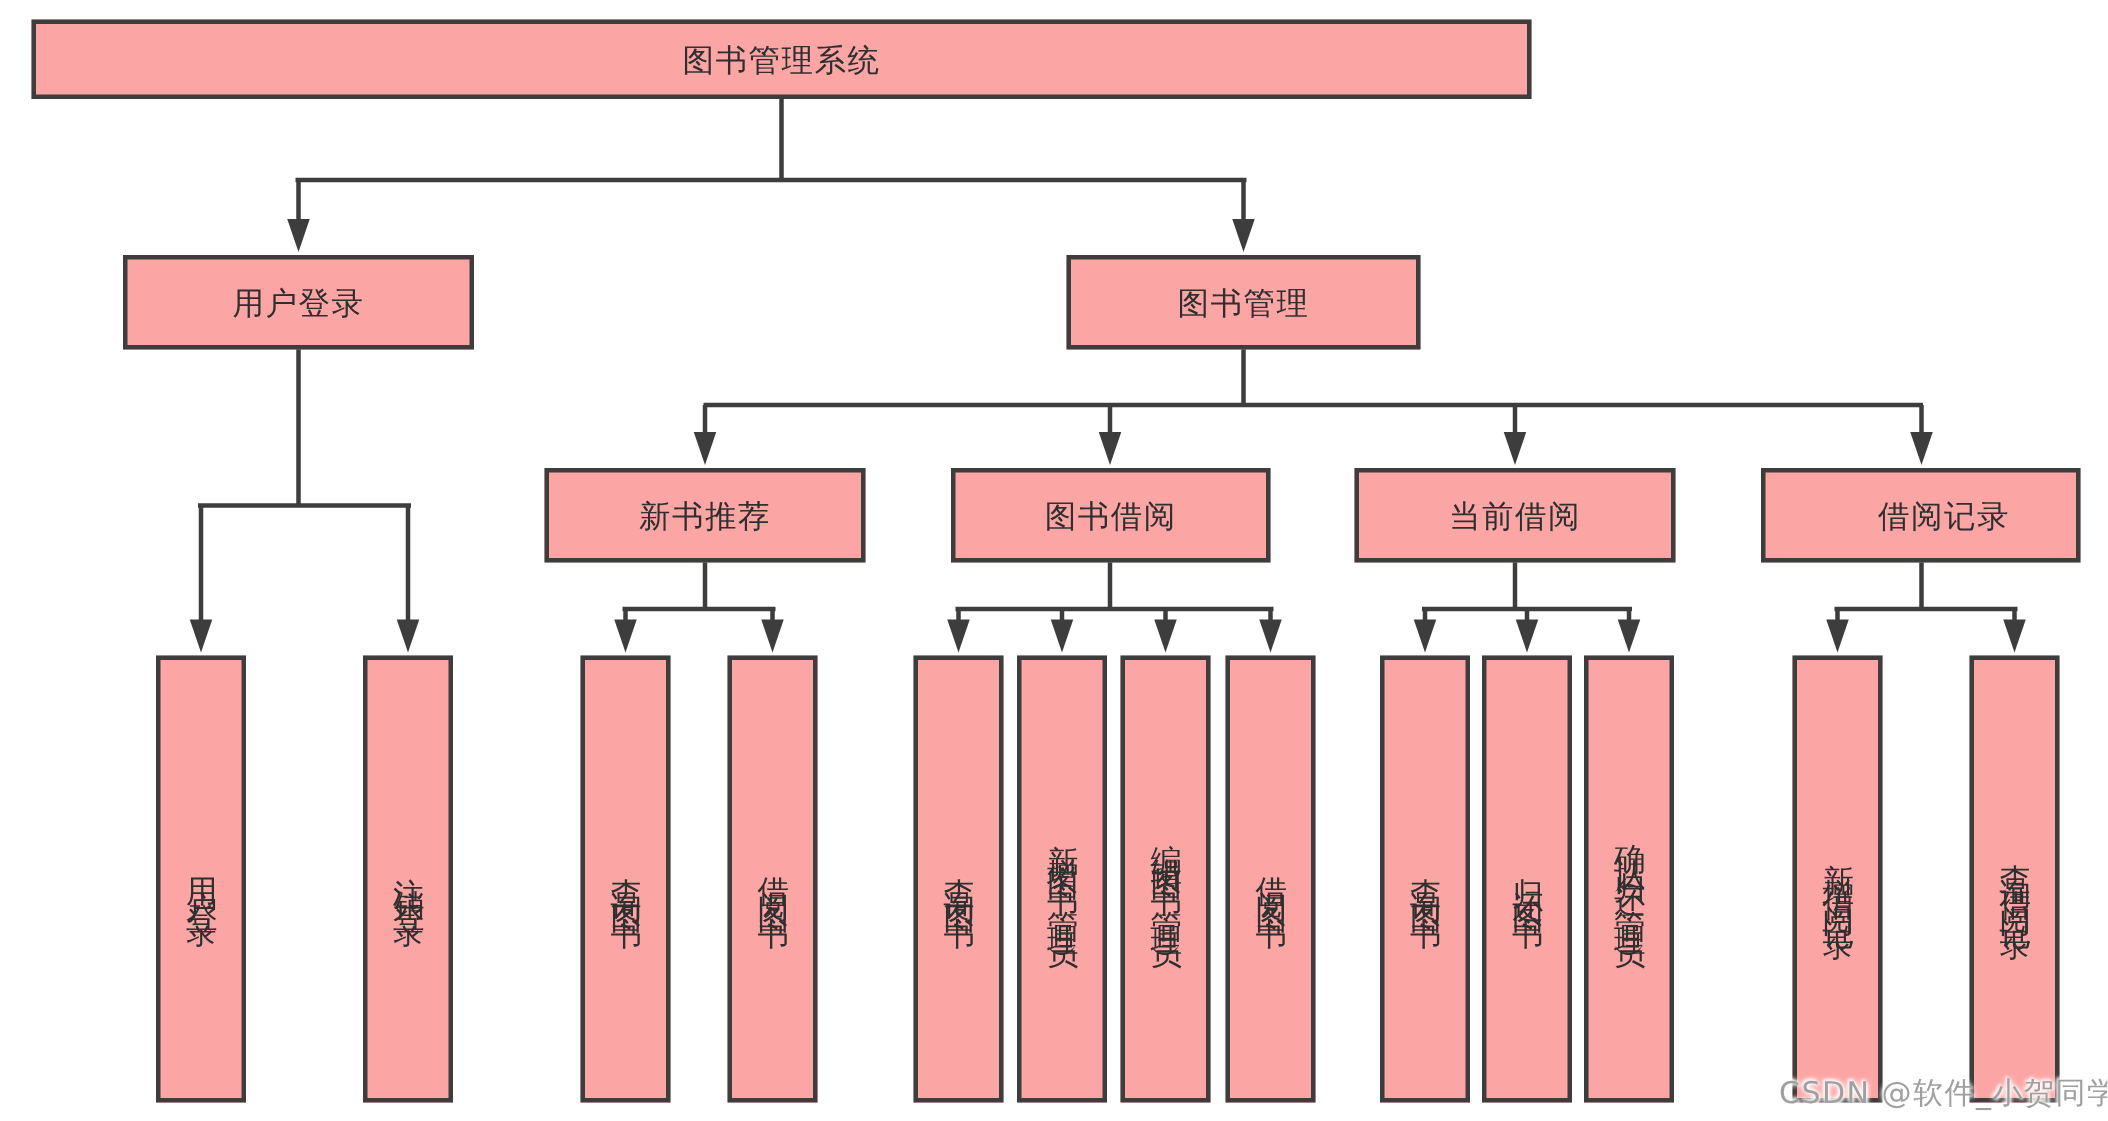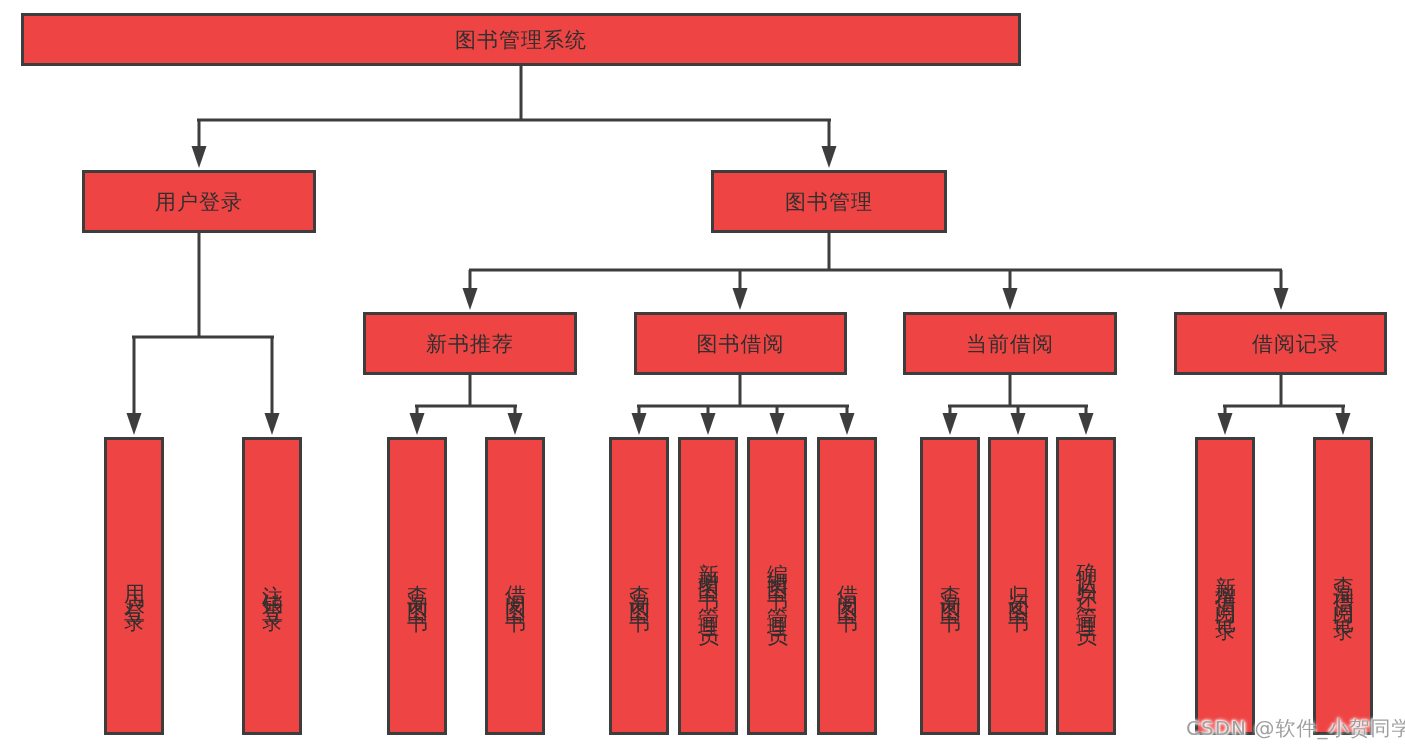--- a/index.html
+++ b/index.html
@@ -22,21 +22,21 @@
     position:absolute;
     left:0;top:0;
     width:1405px;height:747px;
     pointer-events:none;
   }
   #connectors line{stroke:var(--line);stroke-width:3;}
   #connectors polygon{fill:var(--line);stroke:none;}
   .node{
     position:absolute;
     border:3px solid var(--line);
-    background:#ef4444;
+    background:#fca5a5;
     display:flex;
     align-items:center;
     justify-content:center;
     color:var(--text);
     font-size:21px;
     letter-spacing:1px;
     z-index:2;
   }
   .vnode span{
     writing-mode:vertical-rl;

